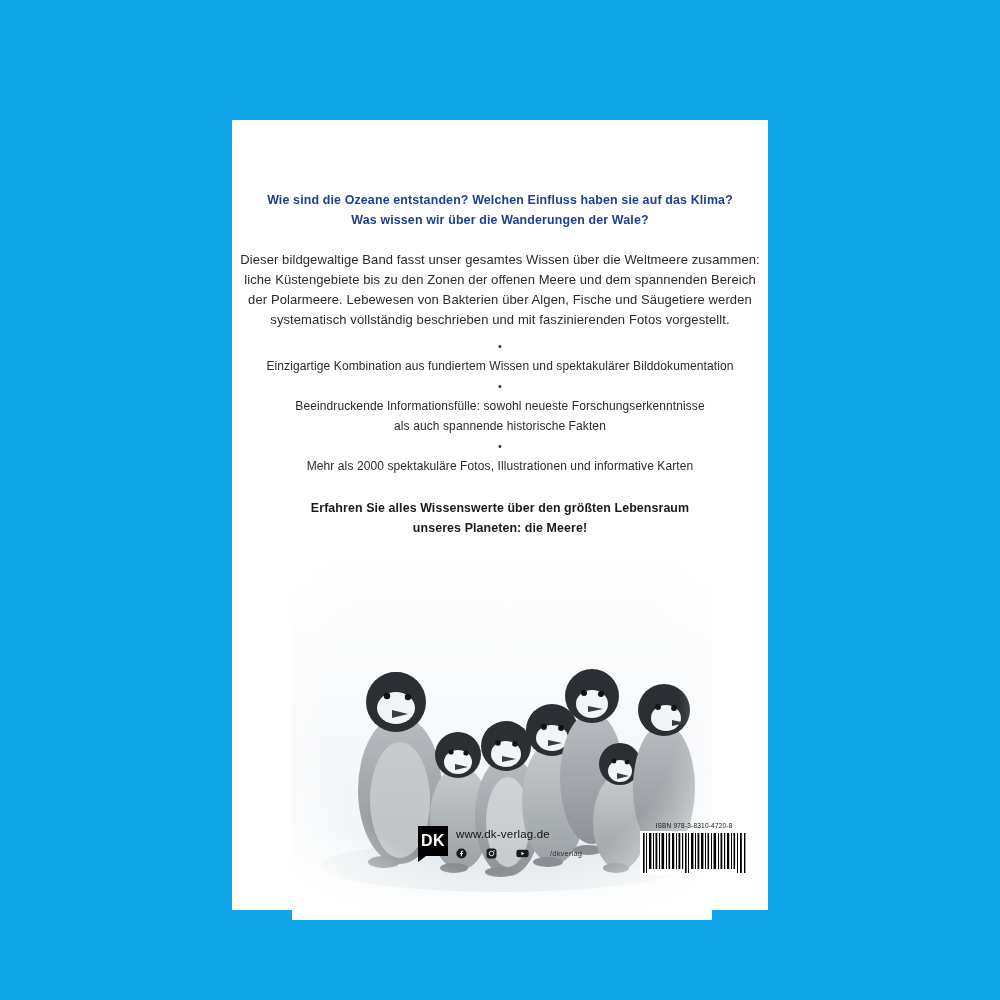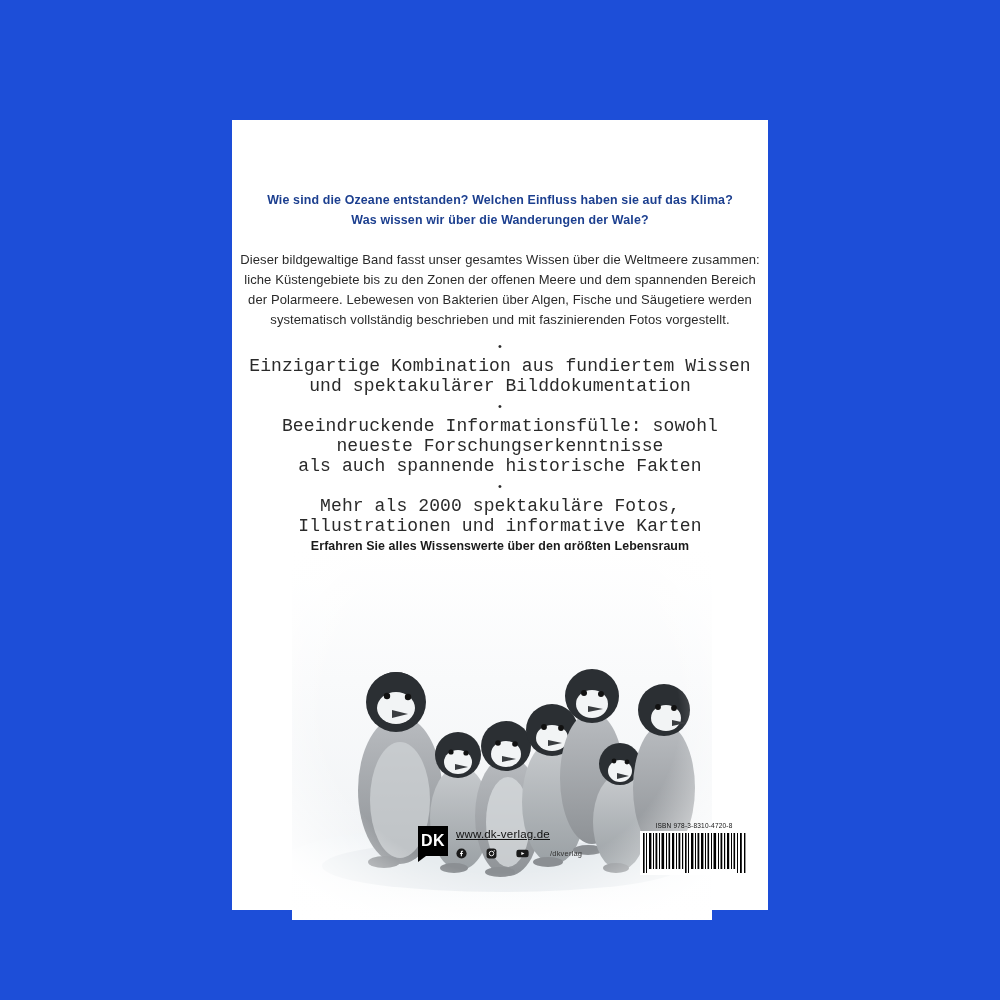--- a/index.html
+++ b/index.html
@@ -10,21 +10,21 @@
   body {
     width: 1000px;
     height: 1000px;
     font-family: "Liberation Sans", sans-serif;
     overflow: hidden;
   }
   #page {
     position: relative;
     width: 1000px;
     height: 1000px;
-    background: #1d4ed8;
+    background: #0ea5e9;
   }
   
   .cover {
     position: absolute;
     left: 232px;
     top: 120px;
     width: 536px;
     height: 790px;
     background: #ffffff;
   }
@@ -59,28 +59,28 @@
   .bullet-dot {
     display: block;
     color: #2a2a2a;
     font-size: 11px;
     line-height: 12px;
     margin: 4px 0 4px 0;
   }
   .bullet-text {
     display: block;
     color: #2a2a2a;
-    font-size: 18px;
+    font-size: 12px;
     line-height: 20px;
     letter-spacing: 0.1px;
     padding: 0 8px;
-    font-family: Liberation Mono, monospace;
   }
   .bullet-text .line { display: block; }
   .closing {
+    margin-top: 22px;
     color: #1a1a1a;
     font-size: 12.4px;
     line-height: 20px;
     font-weight: bold;
     letter-spacing: 0.1px;
   }
   .closing .line { display: block; }
 
   
   .photo {
@@ -133,21 +133,20 @@
     border-bottom: 6px solid transparent;
   }
   .pub-right {
     margin-left: 8px;
     padding-top: 2px;
   }
   .pub-url {
     font-size: 11.5px;
     color: #111111;
     letter-spacing: 0.2px;
-    text-decoration: underline;
   }
   .socials {
     margin-top: 8px;
     display: flex;
     align-items: center;
     gap: 19px;
   }
   .socials svg { display: block; }
   .social-handle {
     font-size: 7.5px;

